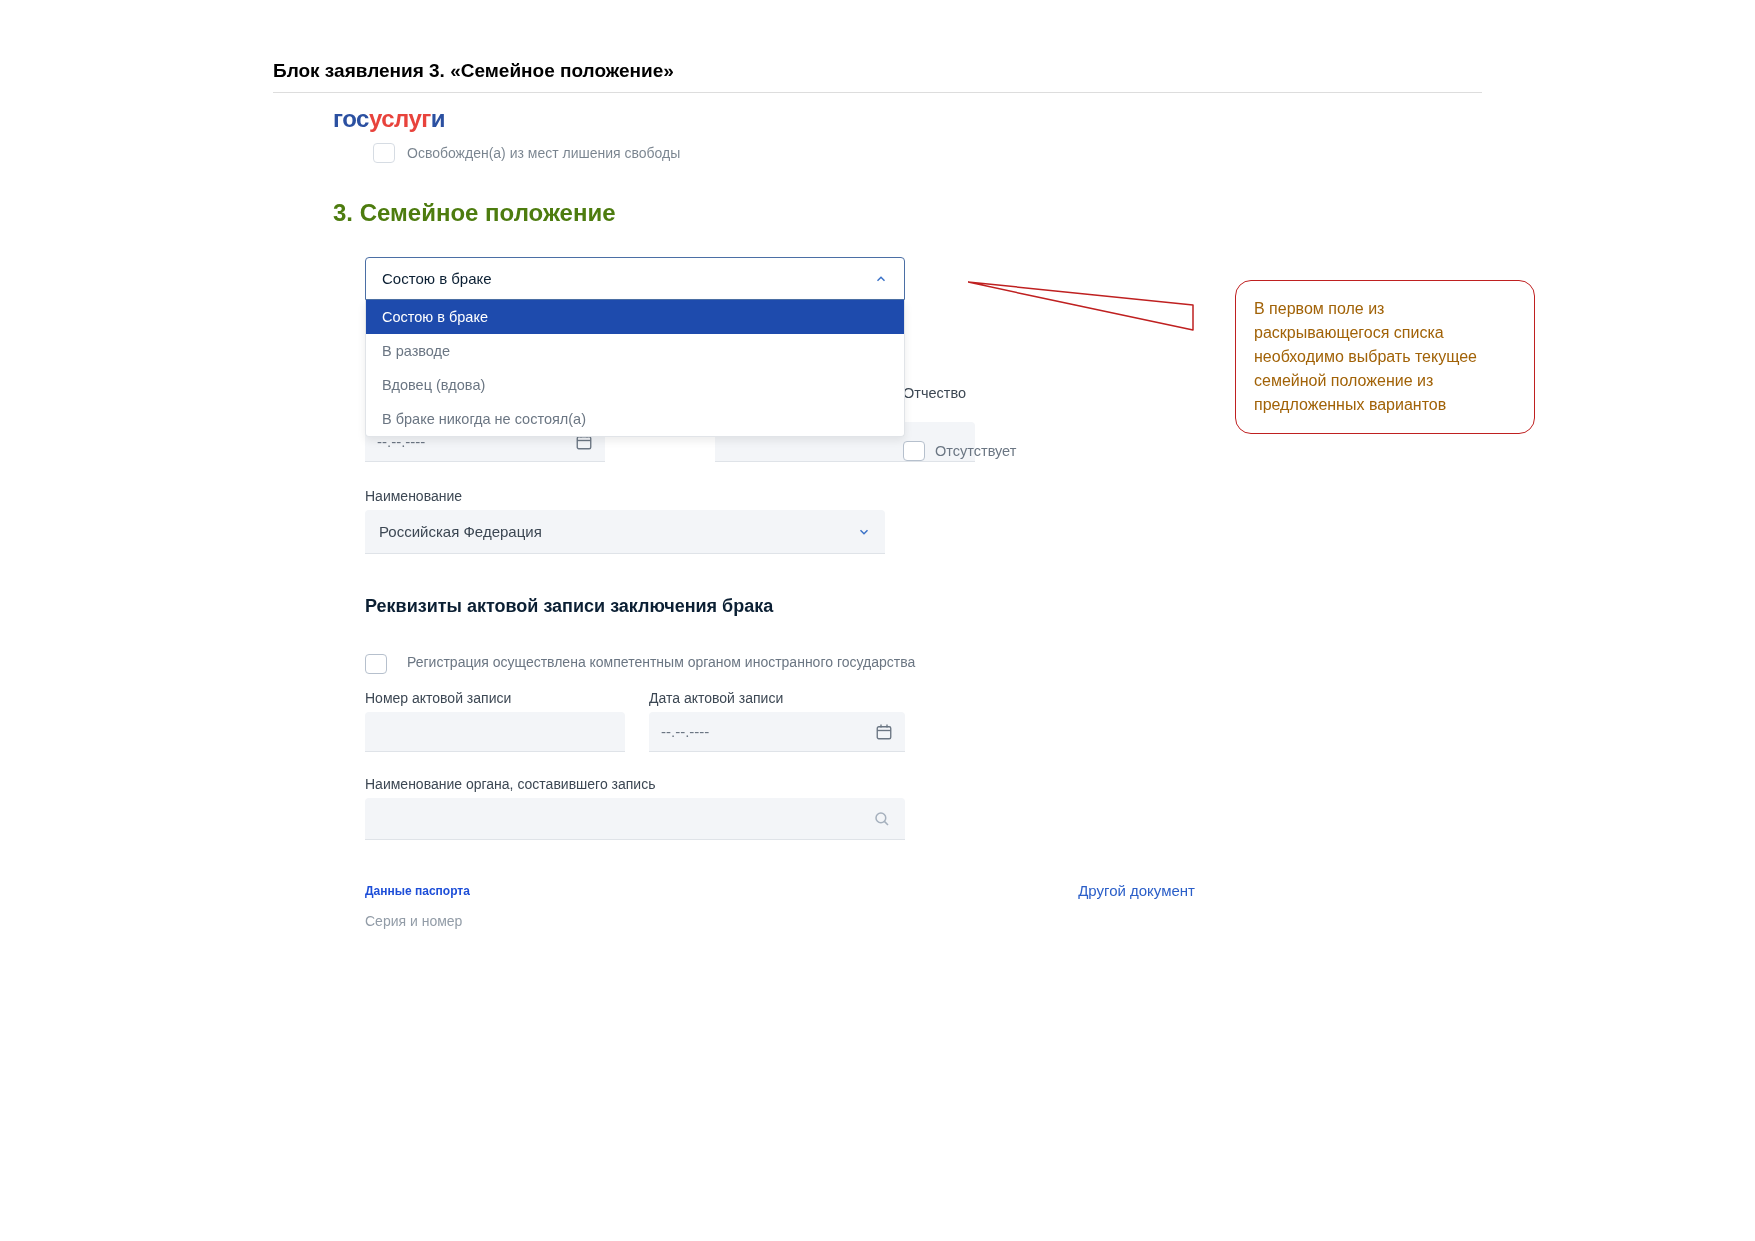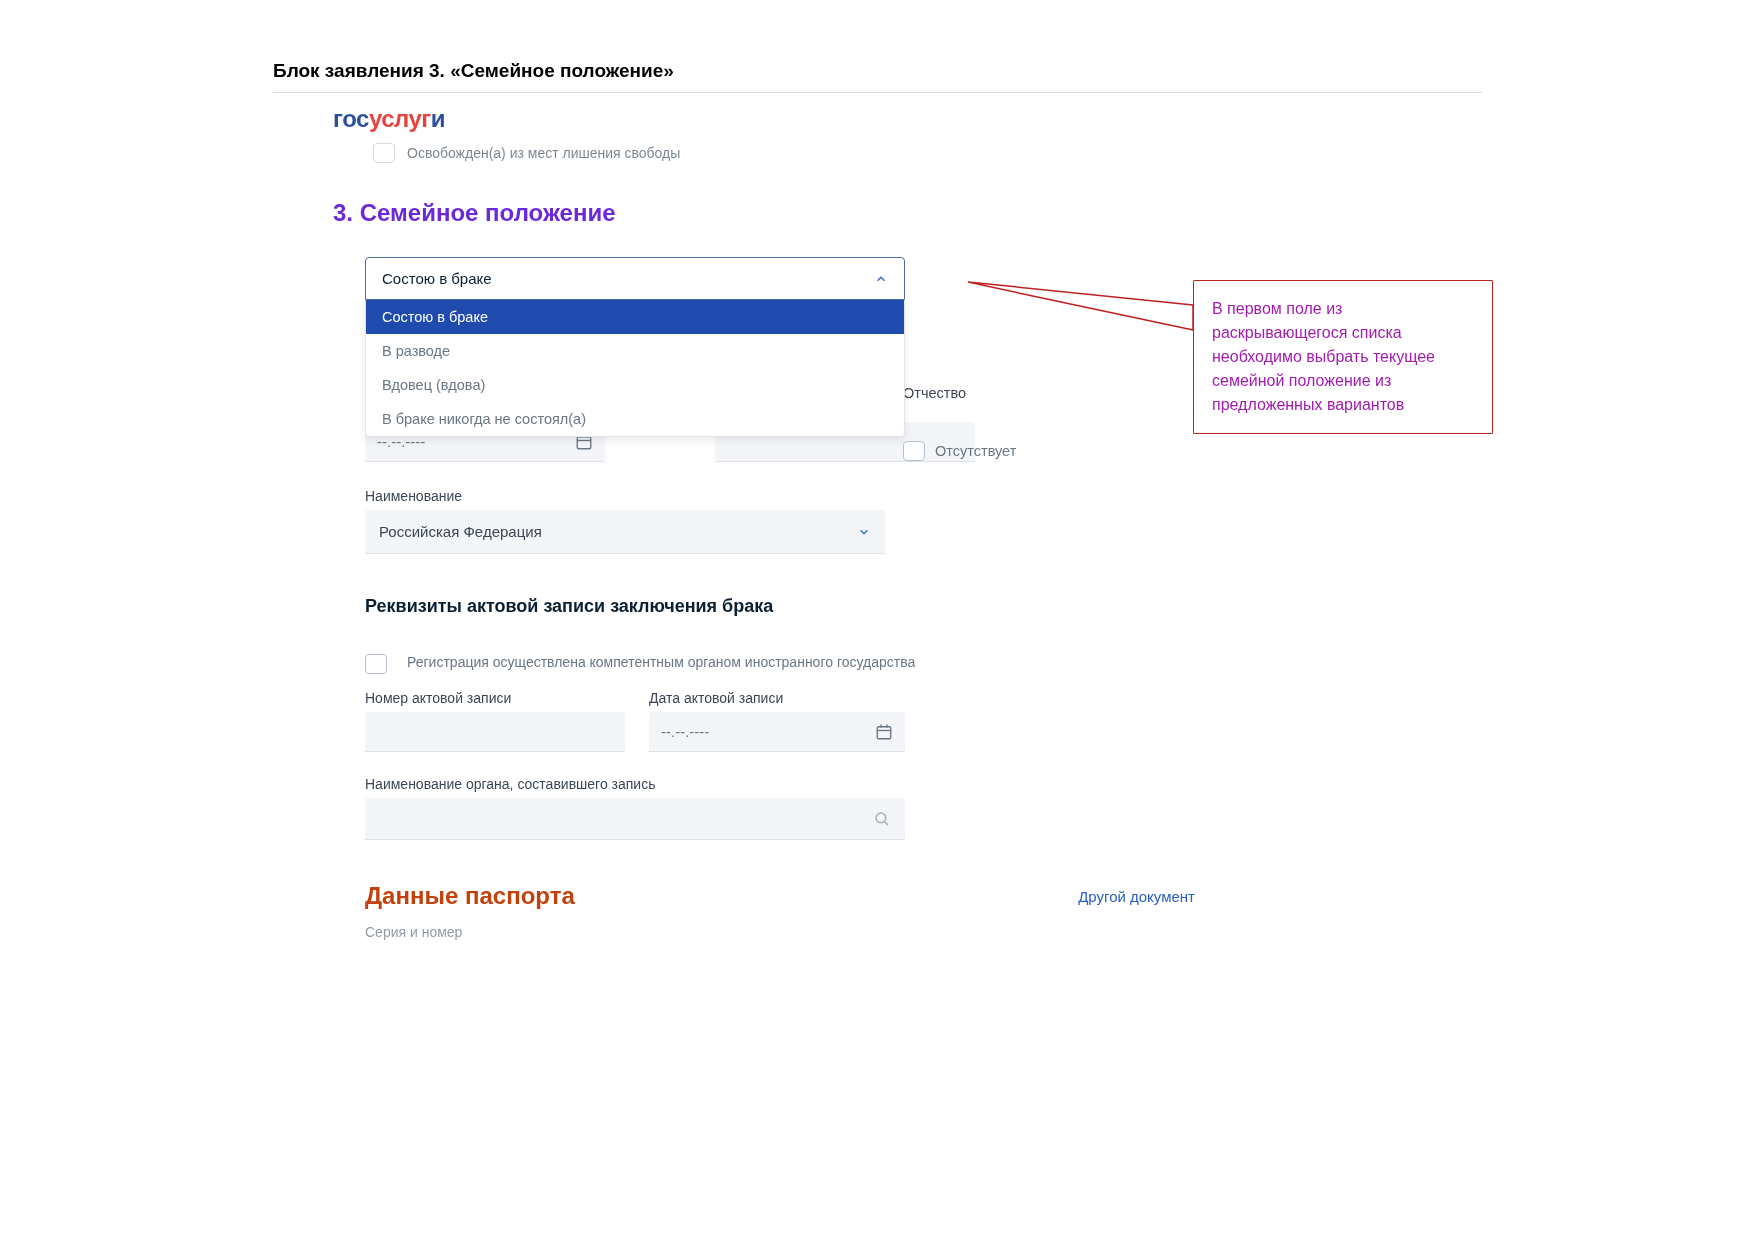--- a/index.html
+++ b/index.html
@@ -60,21 +60,21 @@
     height: 20px;
     border: 1px solid #b6c0cd;
     border-radius: 4px;
     background: #fff;
     display: inline-block;
     flex-shrink: 0;
   }
   .section-h {
     font-weight: 700;
     font-size: 24px;
-    color: #6d28d9;
+    color: #4d7c0f;
     margin: 2px 0 30px 0;
   }
   .card-inner {
     padding-left: 32px;
   }
   .dropdown-open {
     position: relative;
     width: 540px;
   }
   .dropdown-head {
@@ -192,22 +192,22 @@
   .search-input .search-icon { color: #a5b0bd; }
   .passport-row {
     display: flex;
     justify-content: space-between;
     align-items: center;
     margin-top: 42px;
     width: 830px;
   }
   .passport-h {
     font-weight: 700;
-    font-size: 24px;
-    color: #c2410c;
+    font-size: 12px;
+    color: #1d4ed8;
   }
   .link-like {
     color: #2a5ec8;
     font-size: 15px;
   }
   .truncated {
     color: #929ca7;
     margin-top: 14px;
     font-size: 14px;
   }
@@ -224,29 +224,29 @@
   .absent-row {
     display: flex;
     align-items: center;
     gap: 10px;
     color: #6b7683;
     font-size: 14.5px;
   }
   
   .callout {
     position: absolute;
-    left: 1010px;
+    left: 1052px;
     top: 280px;
     width: 300px;
     border: 1.5px solid #bf2020;
-    border-radius: 1px;
+    border-radius: 16px;
     padding: 16px 18px;
     background: #fff;
     font-size: 16px;
-    color: #a21caf;
+    color: #a16207;
     line-height: 1.5;
   }
   .callout-arrow {
     position: absolute;
     left: 785px;
     top: 270px;
     pointer-events: none;
   }
   svg { display: block; }
 </style>

